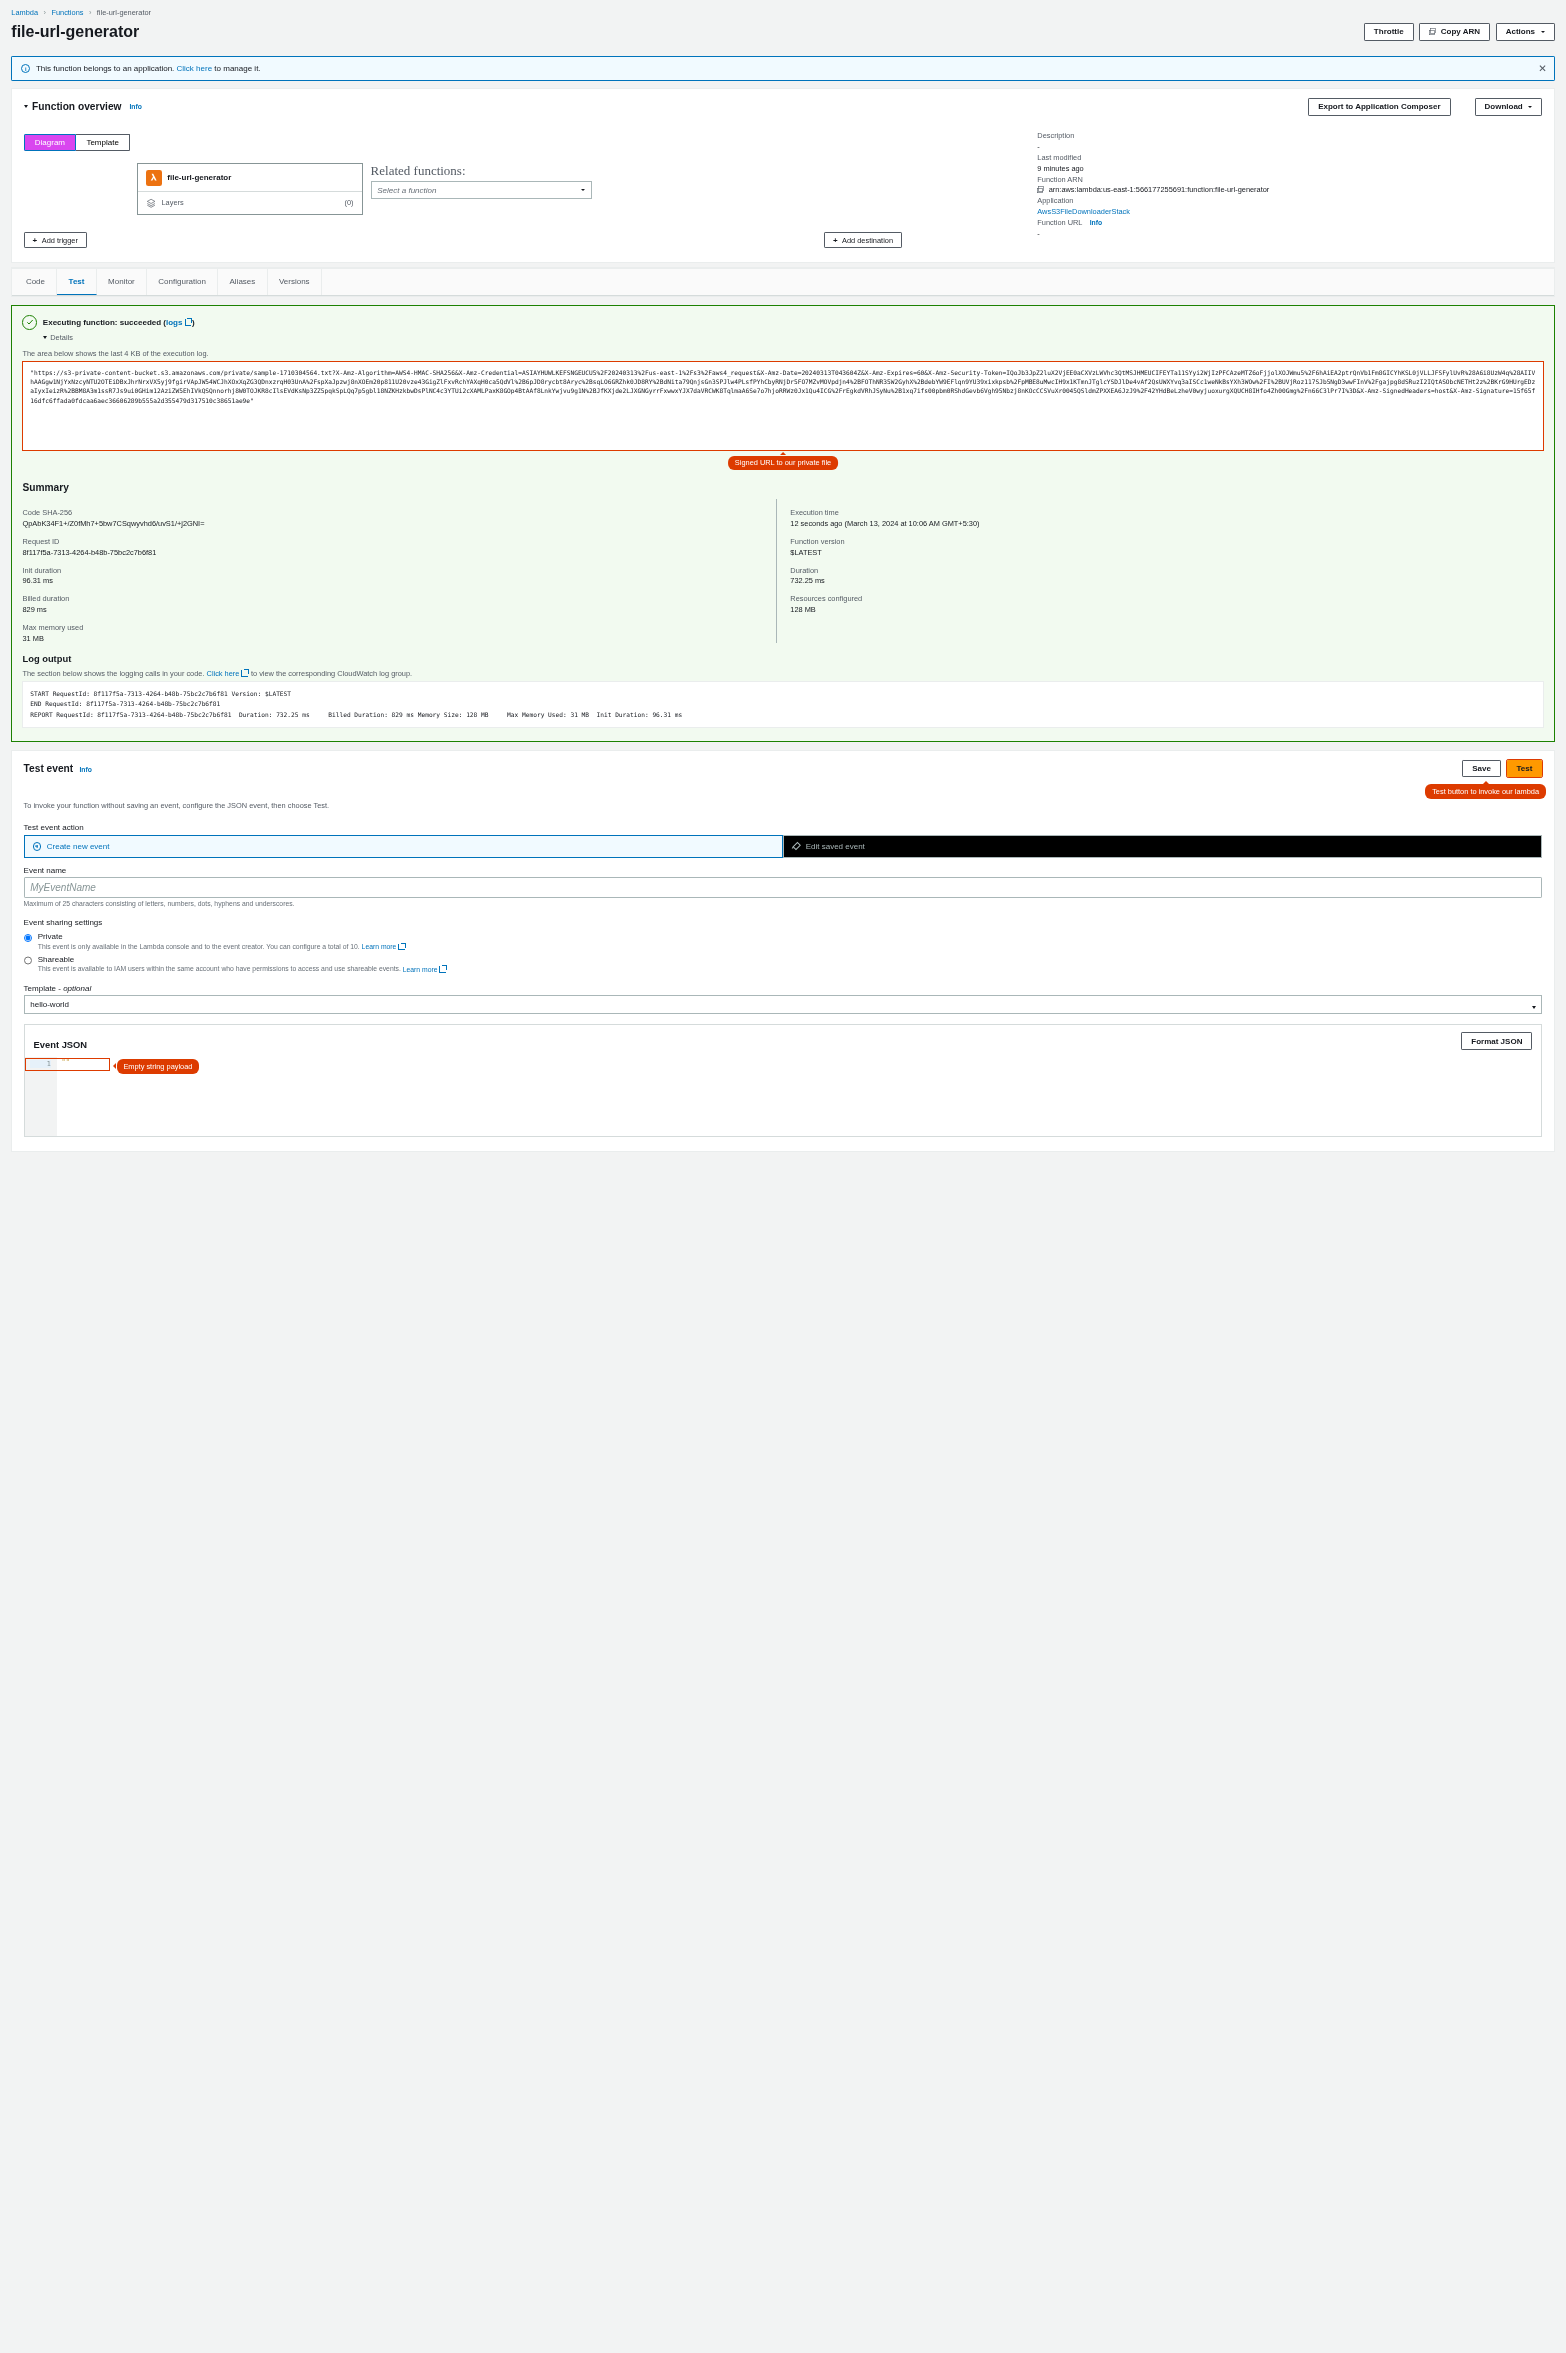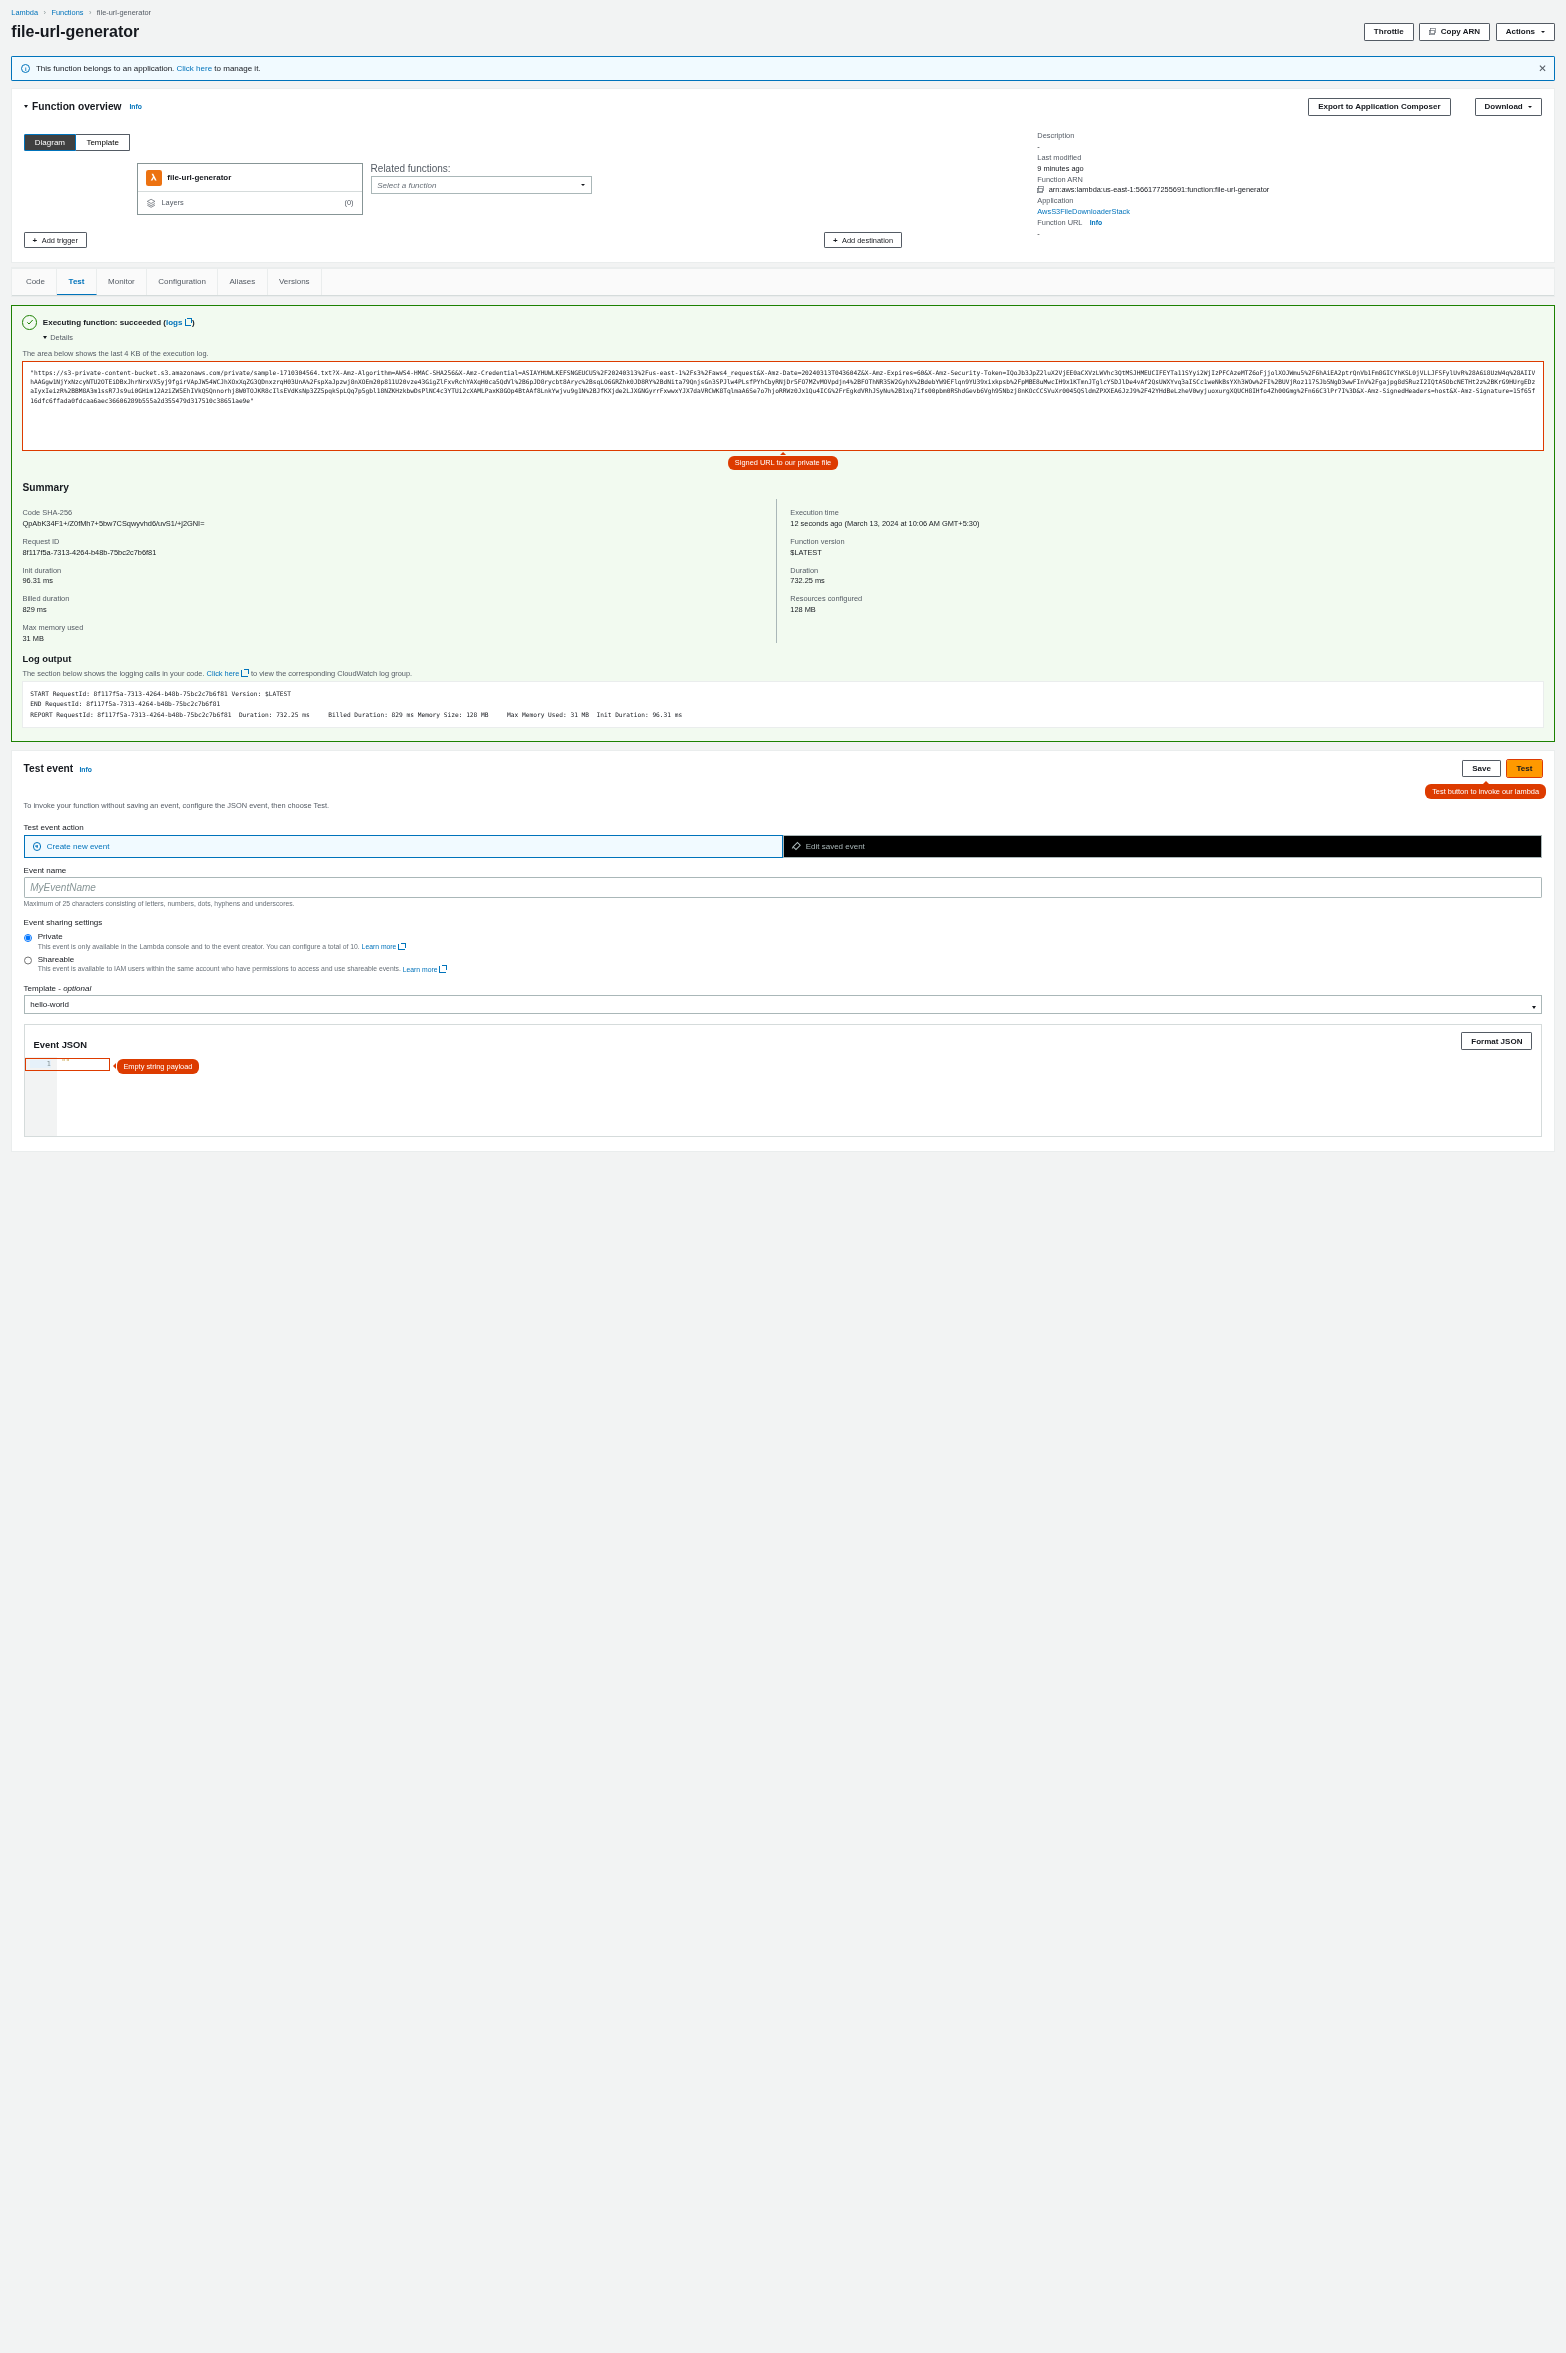--- a/index.html
+++ b/index.html
@@ -66,32 +66,32 @@
       linear-gradient(#545b64,#545b64) 5.7px 0 / 0.6px 5.1px no-repeat,
       linear-gradient(#545b64,#545b64) 1.1px 4.5px / 5.1px 0.6px no-repeat,
       linear-gradient(#545b64,#545b64) 0 1.7px / 5.1px 0.6px no-repeat,
       linear-gradient(#545b64,#545b64) 0 1.7px / 0.6px 5.1px no-repeat,
       linear-gradient(#545b64,#545b64) 4.5px 1.7px / 0.6px 5.1px no-repeat,
       linear-gradient(#545b64,#545b64) 0 6.2px / 5.1px 0.6px no-repeat;
   }
 
   .seg-btns { display:inline-flex; margin: 4.5px 0 8px; }
   .seg-btns button { border:0.6px solid #545b64; padding:3.4px 10.2px; background:#fff; font-size:8px; cursor:pointer;}
-  .seg-btns button.active { background:#404040; color:#fff; border-color:#0073bb; }
+  .seg-btns button.active { background:#d946ef; color:#fff; border-color:#0073bb; }
   .seg-btns button:first-child{border-radius:1.1px 0 0 1.1px;}
   .seg-btns button:last-child{border-radius:0 1.1px 1.1px 0; border-left:none;}
 
   .designer { display:flex; gap:8px; align-items:flex-start; margin-top:3.4px;}
   .node-box { border:0.6px solid #879596; background:#fff; width:226px; }
   .node-title { display:flex; align-items:center; gap:5.7px; padding:5.7px 8px; font-weight:700;}
   .lambda-square { width:16px; height:16px; background:#ec7211; border-radius:2.3px; display:flex; align-items:center; justify-content:center;}
   .lambda-square svg { width:10.2px; height:10.2px; }
   .node-layers { display:flex; align-items:center; justify-content:space-between; padding:5.7px 8px; border-top:0.6px solid #d5dbdb; color:#545b64; font-size:7.4px;}
   .layers-icon { width:10.2px; height:10.2px; }
-  .rel-funcs { font-size:10px; color:#545b64; }
+  .rel-funcs { font-size:13px; color:#545b64;font-family:Liberation Serif, serif; }
   .select-box {
     border:0.6px solid #aab7b8; background:#fff; padding:3.4px 5.7px;
     width:221px; display:flex; justify-content:space-between; align-items:center;
     font-style:italic; color:#687078; margin-top:2.3px; cursor:pointer;
   }
   .designer-actions { display:flex; justify-content:space-between; margin-top:17px; }
   .btn.small { padding:2.8px 8px; font-size:7.4px; font-weight:400;}
   .plus { font-size:8px; font-weight:700; margin-right:1.1px;}
 
   .tabs { display:flex; border-bottom:0.6px solid #d5dbdb; padding:0 2.3px; background:#fafafa; border-top:0.6px solid #eaeded;}

